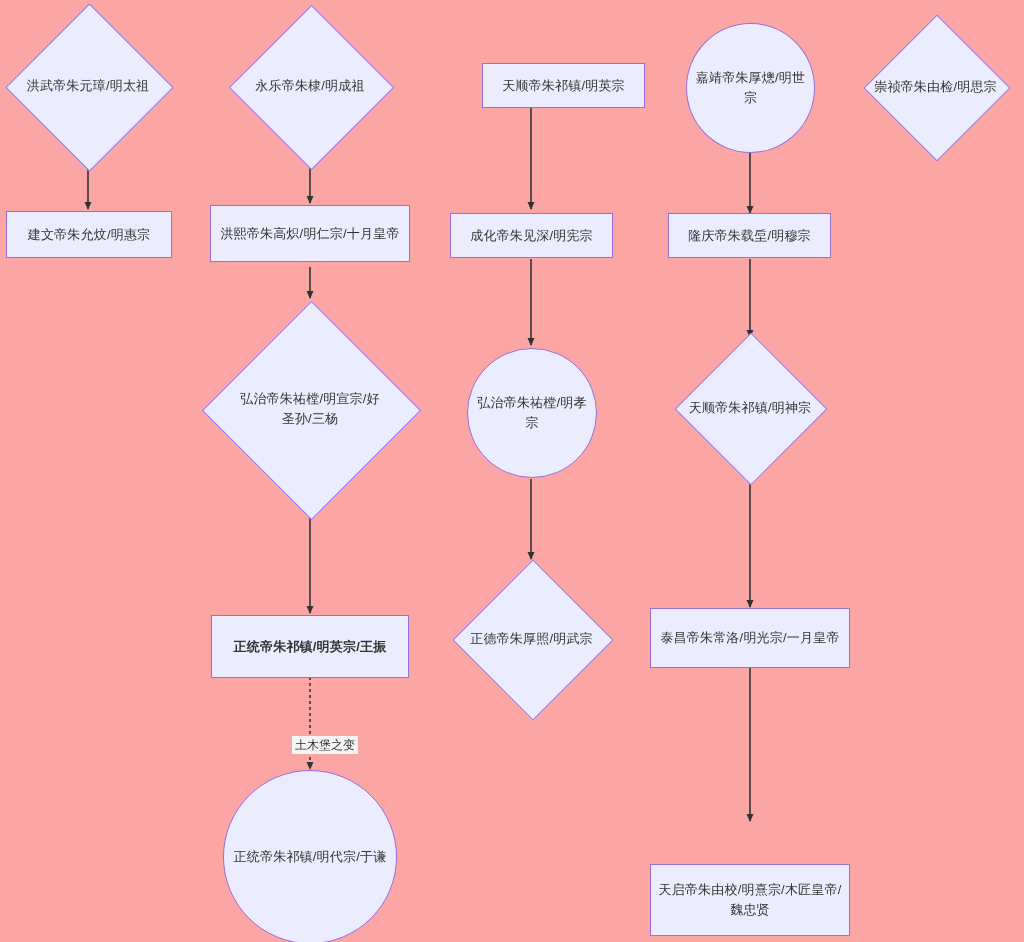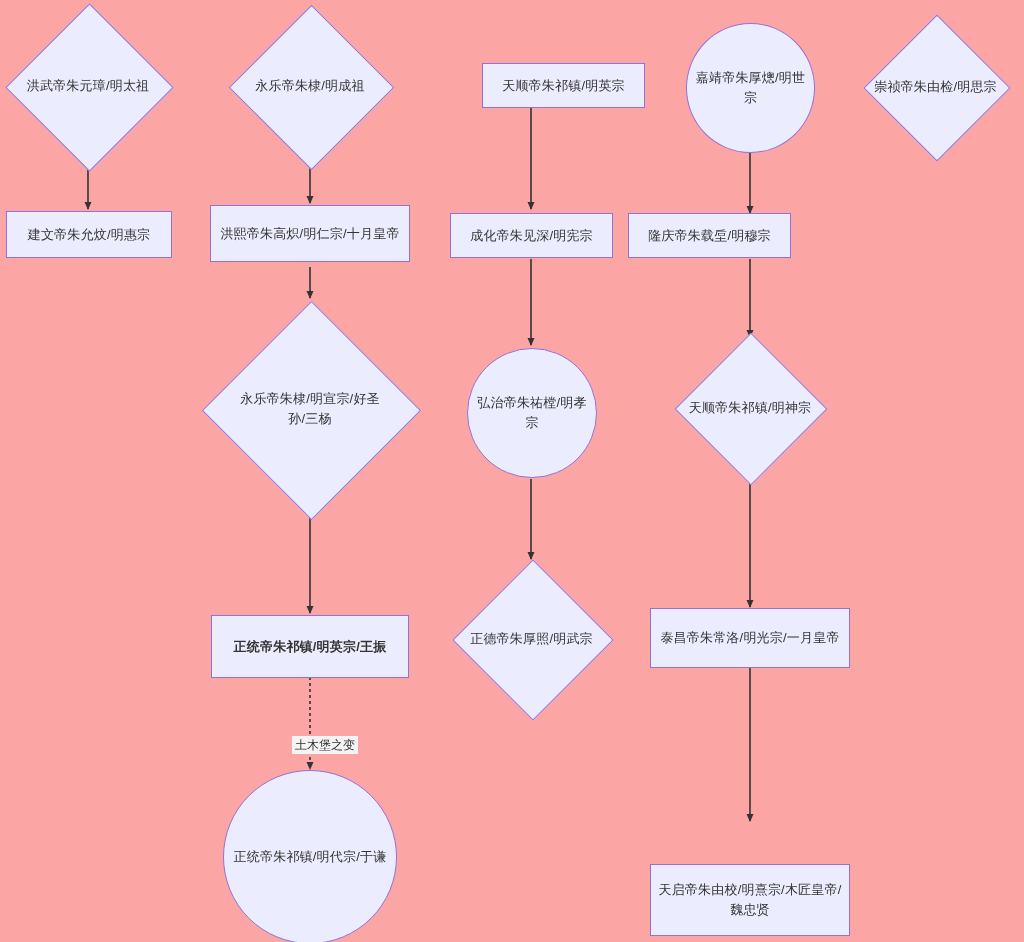--- a/index.html
+++ b/index.html
@@ -130,21 +130,21 @@
     <span class="dshape" style="width:115px; height:115px; margin-left:-57.5px; margin-top:-57.5px; transform:rotate(45deg);"></span>
     <span class="label">永乐帝朱棣/明成祖</span>
   </div>
 
   <div class="node rect" style="left:210px; top:205px; width:200px; height:57px;">
     <span class="label">洪熙帝朱高炽/明仁宗/十月皇帝</span>
   </div>
 
   <div class="node diamond" style="left:202px; top:301px; width:216px; height:216px;">
     <span class="dshape" style="width:153px; height:153px; margin-left:-76.5px; margin-top:-76.5px; transform:rotate(45deg);"></span>
-    <span class="label" style="max-width:150px;">永乐帝朱棣/明宣宗/好圣孙/三杨</span>
+    <span class="label" style="max-width:150px;">弘治帝朱祐樘/明宣宗/好圣孙/三杨</span>
   </div>
 
   <div class="node rect" style="left:211px; top:615px; width:198px; height:63px;font-weight:bold;">
     <span class="label">正统帝朱祁镇/明英宗/王振</span>
   </div>
 
   <div class="edge-label" style="left:276px; top:736px;margin-left:16px;">
     <span>土木堡之变</span>
   </div>
 
@@ -166,21 +166,21 @@
 
   <div class="node diamond" style="left:452px; top:560px; width:159px; height:157px;">
     <span class="dshape" style="width:112px; height:112px; margin-left:-56px; margin-top:-56px; transform:rotate(45deg);"></span>
     <span class="label">正德帝朱厚照/明武宗</span>
   </div>
 
   <div class="node circle" style="left:686px; top:23px; width:129px; height:130px;">
     <span class="label" style="max-width:124px;">嘉靖帝朱厚熜/明世宗</span>
   </div>
 
-  <div class="node rect" style="left:628px; top:213px; width:163px; height:45px;text-align:right;">
+  <div class="node rect" style="left:668px; top:213px; width:163px; height:45px;text-align:right;">
     <span class="label">隆庆帝朱载垕/明穆宗</span>
   </div>
 
   <div class="node diamond" style="left:670px; top:338px; width:160px; height:140px;">
     <span class="dshape" style="width:106px; height:106px; margin-left:-53px; margin-top:-53px; transform:rotate(45deg);"></span>
     <span class="label">天顺帝朱祁镇/明神宗</span>
   </div>
 
   <div class="node rect" style="left:650px; top:608px; width:200px; height:60px;">
     <span class="label">泰昌帝朱常洛/明光宗/一月皇帝</span>

